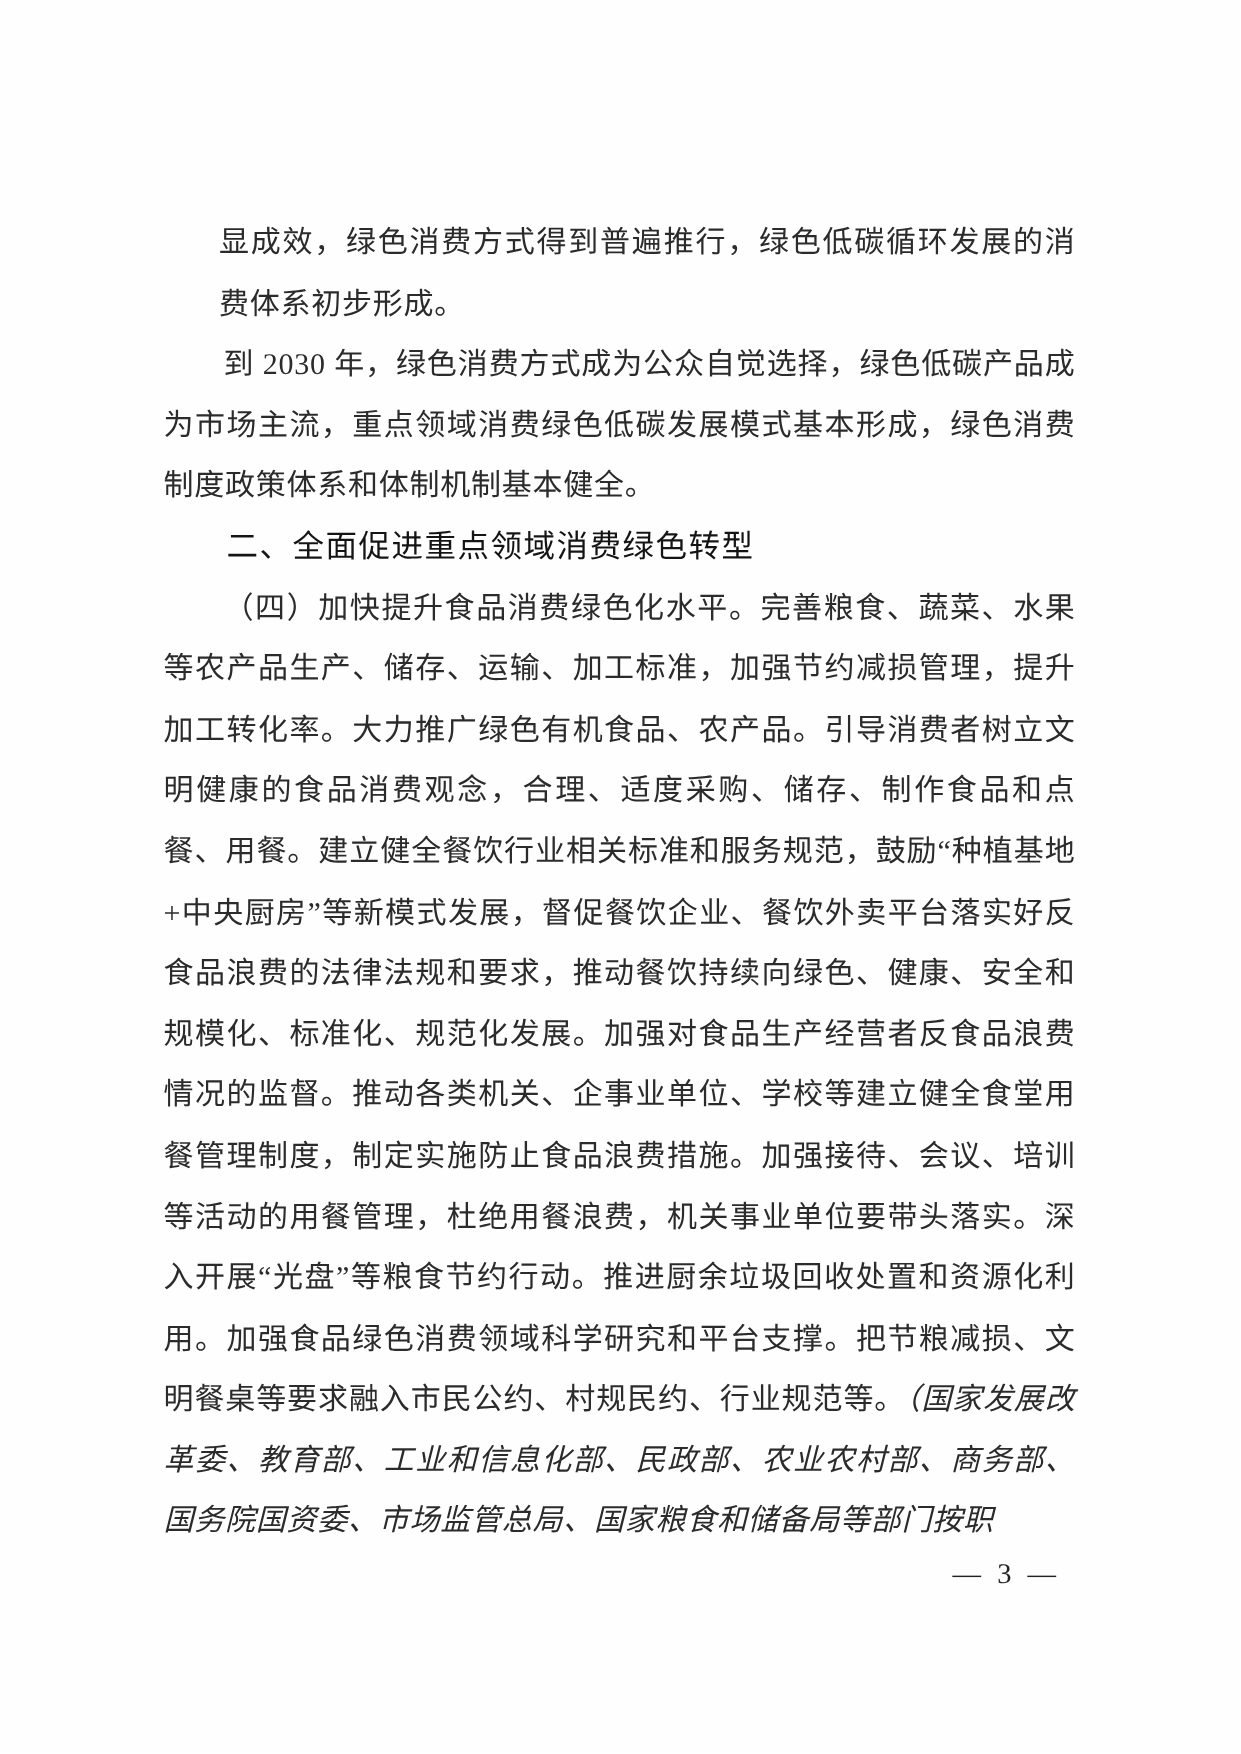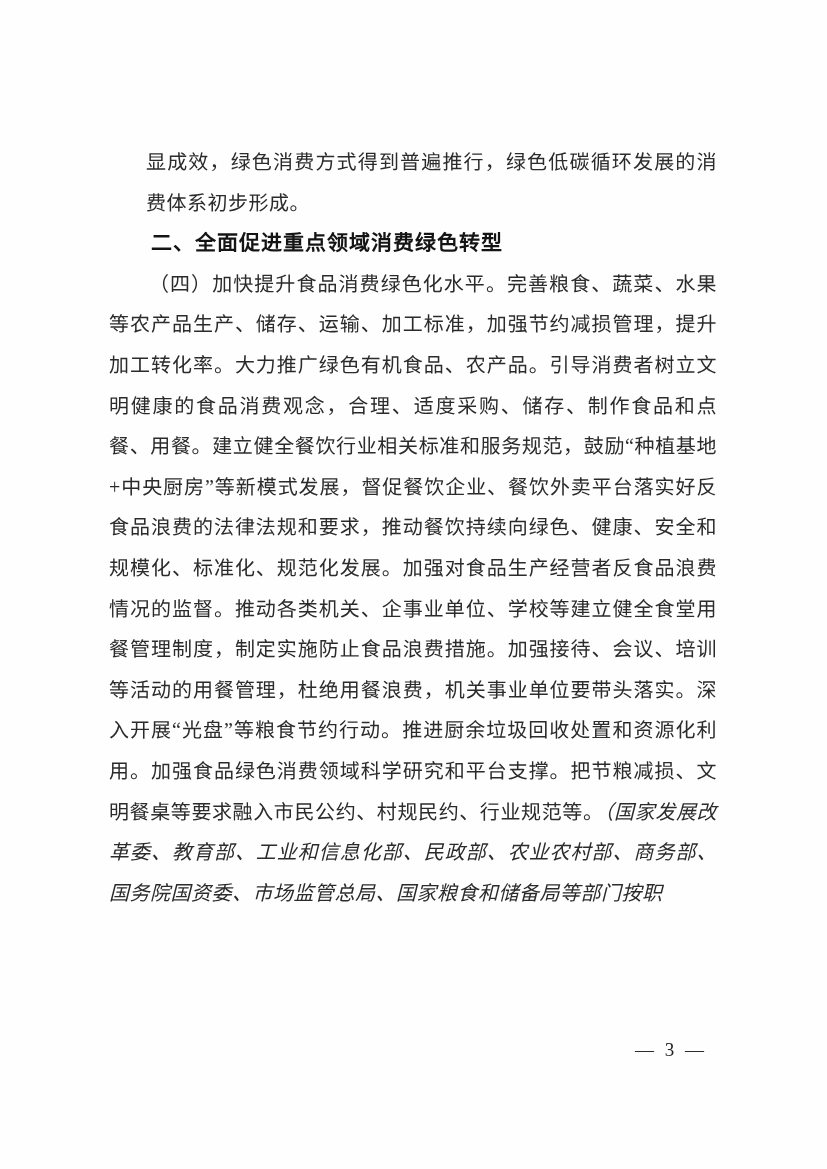--- a/index.html
+++ b/index.html
@@ -30,21 +30,21 @@
     margin: 0;
     padding: 0;
     text-indent: 2em;
   }
   .para.no-indent {
     text-indent: 0;
     margin-left: 37px;
   }
   .para.heading {
     font-family: "Liberation Sans", "DejaVu Sans", sans-serif;
-    font-weight: 700;
+    font-weight: 400;
     font-size: 21px;
     color: #141414;
     letter-spacing: 1px;
   }
   .kaiti-annotation {
     font-style: italic;
   }
   .page-number {
     position: absolute;
     top: 1038px;
@@ -55,17 +55,18 @@
     color: #222222;
     font-family: "Liberation Serif", "DejaVu Serif", serif;
   }
 </style>
 </head>
 <body>
 
 <div class="page">
   <div class="text-block">
     <p class="para no-indent">显成效，绿色消费方式得到普遍推行，绿色低碳循环发展的消费体系初步形成。</p>
+    <p class="para">到 2030 年，绿色消费方式成为公众自觉选择，绿色低碳产品成为市场主流，重点领域消费绿色低碳发展模式基本形成，绿色消费制度政策体系和体制机制基本健全。</p>
     <p class="para heading">二、全面促进重点领域消费绿色转型</p>
     <p class="para"><span>（四）加快提升食品消费绿色化水平。完善粮食、蔬菜、水果等农产品生产、储存、运输、加工标准，加强节约减损管理，提升加工转化率。大力推广绿色有机食品、农产品。引导消费者树立文明健康的食品消费观念，合理、适度采购、储存、制作食品和点餐、用餐。建立健全餐饮行业相关标准和服务规范，鼓励“种植基地+中央厨房”等新模式发展，督促餐饮企业、餐饮外卖平台落实好反食品浪费的法律法规和要求，推动餐饮持续向绿色、健康、安全和规模化、标准化、规范化发展。加强对食品生产经营者反食品浪费情况的监督。推动各类机关、企事业单位、学校等建立健全食堂用餐管理制度，制定实施防止食品浪费措施。加强接待、会议、培训等活动的用餐管理，杜绝用餐浪费，机关事业单位要带头落实。深入开展“光盘”等粮食节约行动。推进厨余垃圾回收处置和资源化利用。加强食品绿色消费领域科学研究和平台支撑。把节粮减损、文明餐桌等要求融入市民公约、村规民约、行业规范等。</span><span class="kaiti-annotation">（国家发展改革委、教育部、工业和信息化部、民政部、农业农村部、商务部、国务院国资委、市场监管总局、国家粮食和储备局等部门按职</span></p>
   </div>
   <div class="page-number">— 3 —</div>
 </div>
 
 </body></html>

